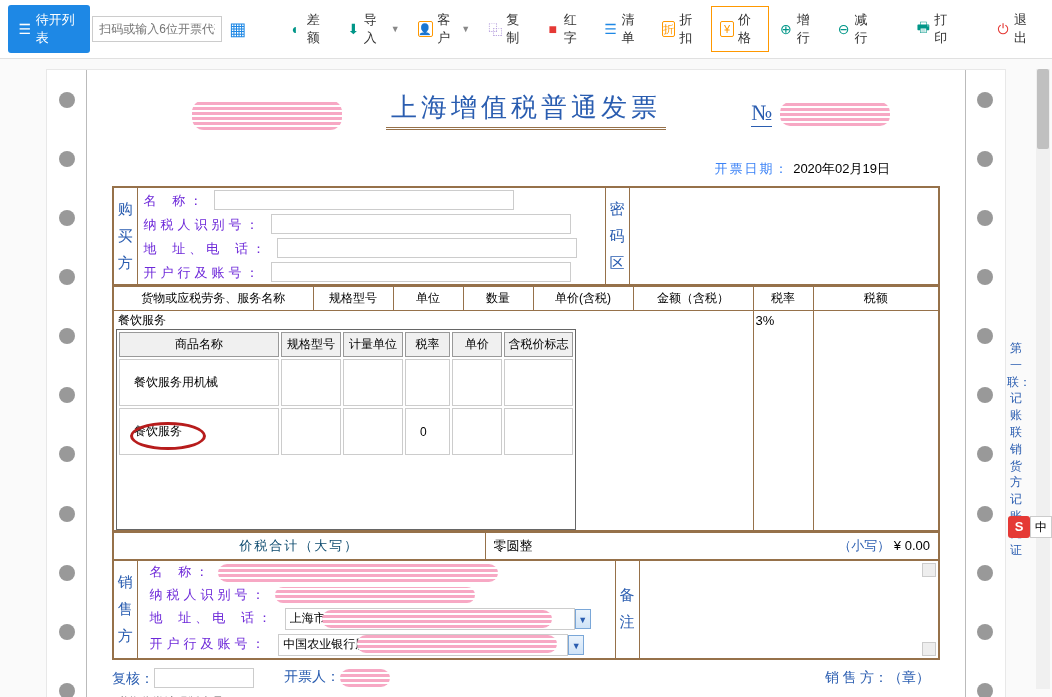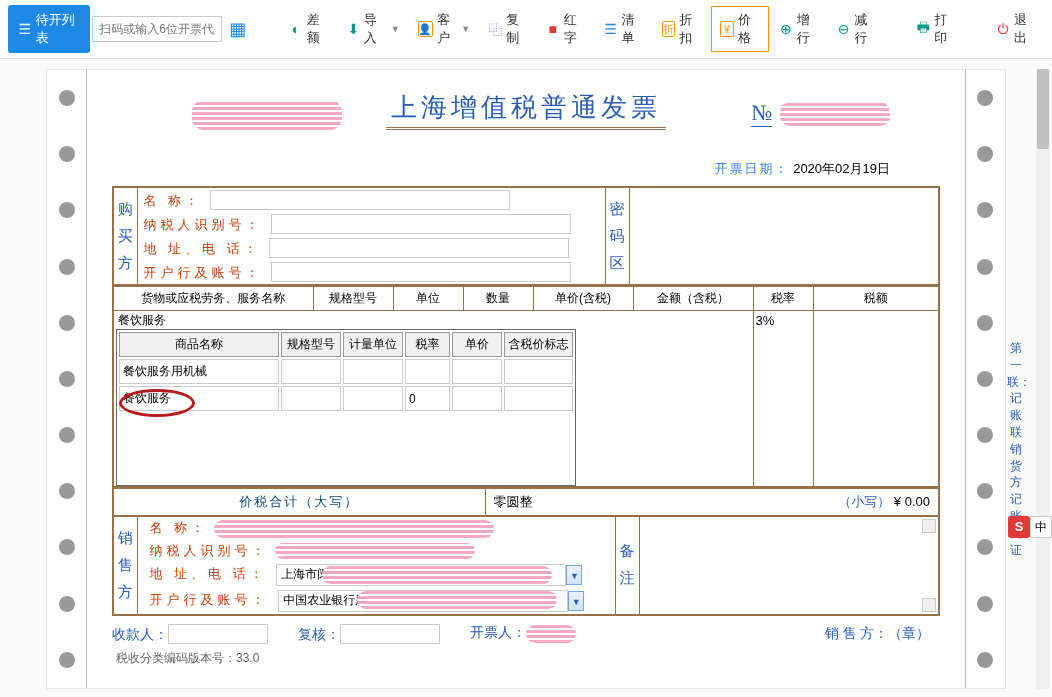--- a/index.html
+++ b/index.html
@@ -45,33 +45,33 @@
 .stamp-left { left: 80px; top: 10px; }
 .inv-no { position: absolute; right: 50px; top: 10px; display: flex; align-items: center; gap: 8px; }
 .inv-no-label { font-family: KaiTi, serif; font-size: 22px; color: #2a5db0; border-bottom: 1px solid #2a5db0; }
 .date-row { text-align: right; margin: 20px 50px 8px 0; font-size: 13px; }
 .date-label { color: #3b82f6; letter-spacing: 2px; }
 
 
 .tbl { border: 2px solid #96714a; border-collapse: collapse; width: 100%; }
 .tbl td, .tbl th { border: 1px solid #96714a; }
 .vlabel { width: 24px; text-align: center; font-family: KaiTi, serif; color: #2a5db0; font-size: 15px; padding: 4px 2px; line-height: 1.8; }
-.field-label { width: 110px; color: #c2410c; font-family: Liberation Sans, sans-serif; padding: 3px 6px; letter-spacing: 4px; border: none !important; }
+.field-label { width: 110px; color: #6d28d9; font-family: Liberation Mono, monospace; padding: 3px 6px; letter-spacing: 4px; border: none !important; }
 .field-input { border: 1px solid #ccc; width: 300px; height: 20px; margin: 2px; }
 .buyer-row td { border-top: none !important; border-bottom: none !important; }
 
 
 .goods-header th { background: #fff; font-weight: normal; font-size: 12px; padding: 3px; text-align: center; }
 .goods-input-row td { padding: 0; }
 .goods-input { width: 100%; border: none; padding: 2px 4px; font-size: 12px; }
 
 
 .dropdown-panel { background: #fff; }
 .dropdown-panel th { background: #f0f0f0; font-weight: normal; font-size: 12px; padding: 3px; text-align: center; border: 1px solid #999; }
-.dropdown-panel td { font-size: 12px; padding: 3px; border: 1px solid #ccc; }
+.dropdown-panel td { font-size: 12px; padding: 14px; border: 1px solid #ccc; }
 .circled { position: relative; }
 .circled::after { content: ''; position: absolute; left: -4px; top: -2px; width: 70px; height: 22px; border: 3px solid #b71c1c; border-radius: 50%; }
 
 
 .totals td { text-align: center; font-family: KaiTi, serif; color: #2a5db0; letter-spacing: 8px; padding: 4px; }
 .amount-cell { color: #000; font-family: sans-serif; letter-spacing: 0; }
 
 
 .seller-input { border: 1px solid #ccc; height: 22px; padding: 0 4px; font-size: 12px; }
 .seller-drop { display: inline-block; width: 16px; height: 20px; border: 1px solid #7aa7d8; background: linear-gradient(#eaf3fc,#cfe3f7); text-align: center; font-size: 9px; line-height: 20px; color: #2a5db0; vertical-align: middle; }
@@ -319,21 +319,20 @@
             </tr>
       </tbody>
         </table>
 
       <div style="position:relative;">
         <span class="redact" style="position:absolute;left:210px;top:-50px;width:230px;height:18px;"></span>
         <span class="redact" style="position:absolute;left:245px;top:-25px;width:200px;height:18px;"></span>
       </div>
 
       <div class="footer-row">
-        <span><span>收款人：</span><input class="footer-input" style=""></span>
         <span><span>复核：</span><input class="footer-input" style=""></span>
         <span><span>开票人：</span><span class="redact" style="width:50px;height:18px;vertical-align:middle;"></span></span>
         <span style="margin-left:auto;margin-right:10px;">销 售 方：（章）</span>
       </div>
       <div class="version">
         <span>税收分类编码版本号：</span><span>33.0</span>
       </div>
 
       <div class="side-label">第一联：记账联 销货方记账凭证</div>
     </div>

